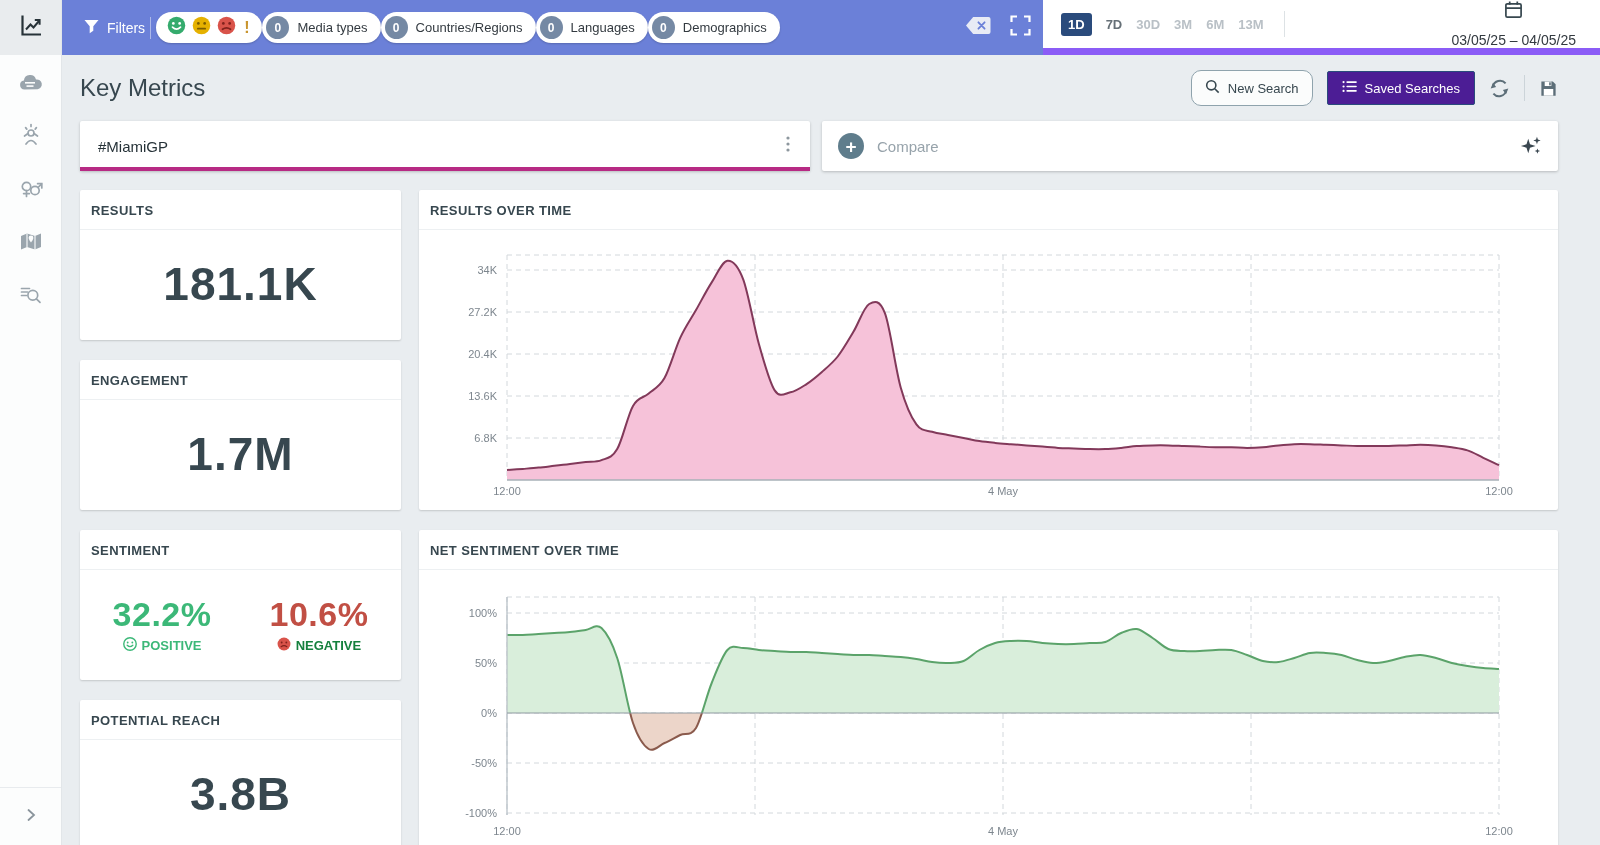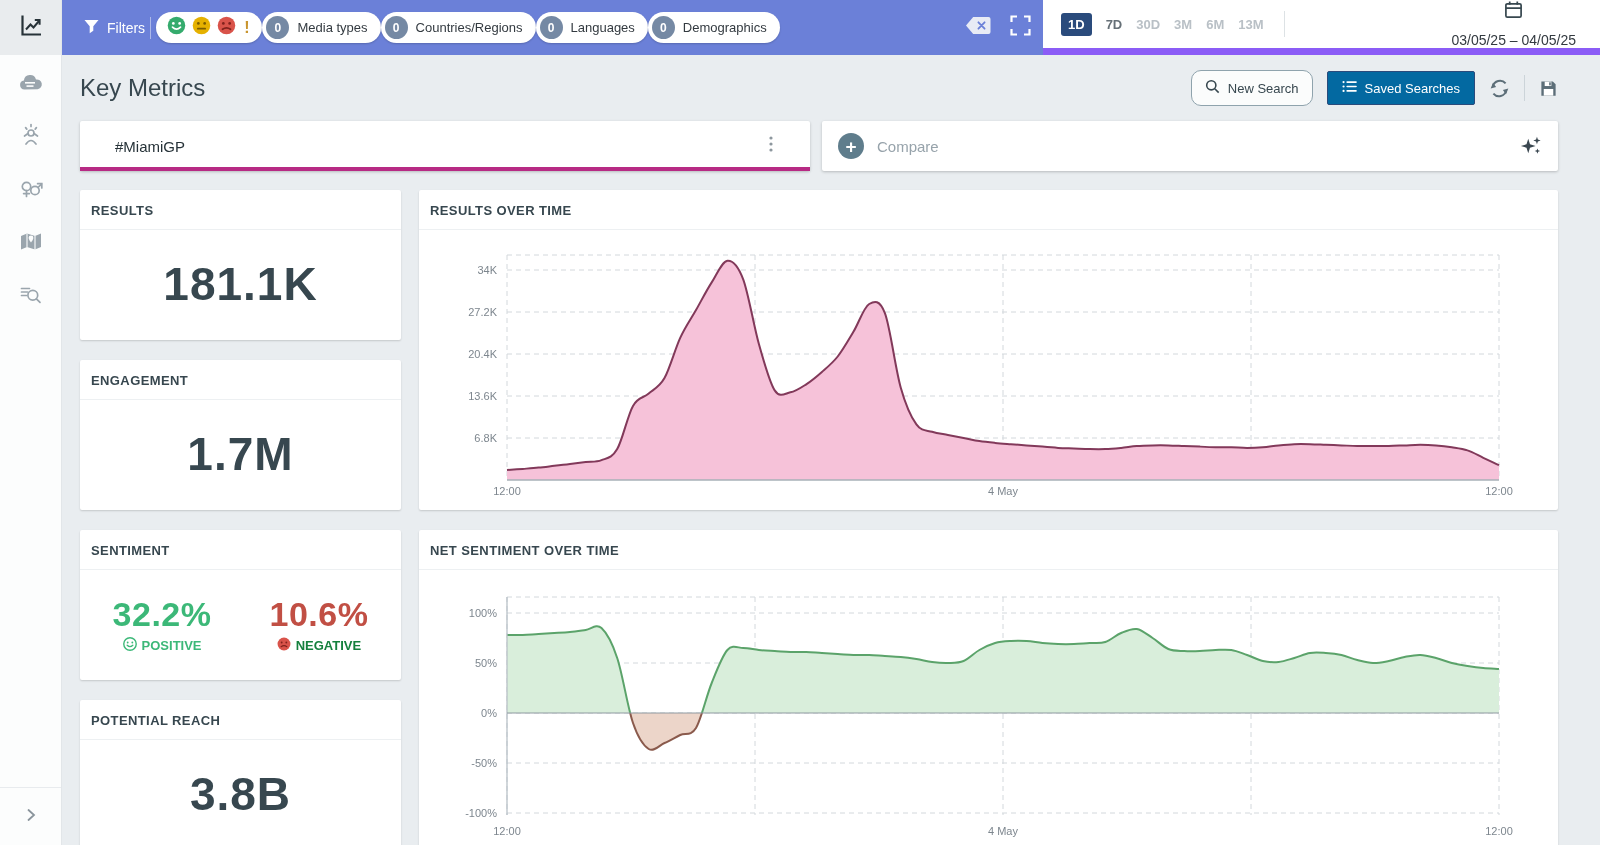--- a/index.html
+++ b/index.html
@@ -34,26 +34,26 @@
   .chip-dim { color:#b9c0c6; }
   .tw-vdiv { width:1px; height:26px; background:#dde2e5; margin-left:20px; }
   .date-group { margin-left:auto; display:flex; align-items:center; gap:10px; font-size:14px; color:#333a40; cursor:pointer; white-space:nowrap;flex-direction:column; }
 
   
   .content { position:absolute; left:62px; top:55px; right:0; bottom:0; padding:0 42px 0 18px; }
   .page-header { height:66px; display:flex; align-items:center; }
   .page-title { font-size:24px; color:#37474f; }
   .header-actions { margin-left:auto; display:flex; align-items:center; gap:14px; }
   .btn-outline { display:flex; align-items:center; gap:8px; border:1px solid #8fa3ad; background:#fbfcfc; color:#37474f; font-size:13px; padding:8px 13px; border-radius:10px; cursor:pointer; }
-  .btn-primary { display:flex; align-items:center; gap:8px; background:#0369a1; border:1px solid #2a4b7c; color:#fff; font-size:13px; padding:8px 14px; border-radius:2px; cursor:pointer; }
+  .btn-primary { display:flex; align-items:center; gap:8px; background:#4c1d95; border:1px solid #2a4b7c; color:#fff; font-size:13px; padding:8px 14px; border-radius:2px; cursor:pointer; }
   .icon-btn { cursor:pointer; display:flex; align-items:center; }
   .hdr-vdiv { width:1px; height:26px; background:#ccd4d9; }
 
   .search-row { display:flex; gap:12px; height:50px; }
-  .search-card { width:730px; position:relative; background:#fff; box-shadow:0 1px 3px rgba(0,0,0,.22); border-radius:2px; display:flex; align-items:center; padding:0 35px; cursor:text; }
+  .search-card { width:730px; position:relative; background:#fff; box-shadow:0 1px 3px rgba(0,0,0,.22); border-radius:2px; display:flex; align-items:center; padding:0 18px; cursor:text; }
   .query-text { font-size:15px; color:#263238; }
   .search-underline { position:absolute; left:0; right:0; bottom:0; height:4px; background:#b72a84; }
   .kebab { margin-left:auto; cursor:pointer; padding:4px 2px; }
   .compare-card { flex:1; background:#fff; box-shadow:0 1px 3px rgba(0,0,0,.22); border-radius:2px; display:flex; align-items:center; gap:13px; padding:0 16px; cursor:pointer; }
   .plus-circle { width:26px; height:26px; border-radius:50%; background:#5f7d8c; color:#fff; display:flex; align-items:center; justify-content:center; font-size:19px; line-height:1; font-weight:bold; }
   .compare-label { font-size:15px; color:#97a3ab; }
   .sparkles { margin-left:auto; cursor:pointer; display:flex; }
 
   .grid-row { display:flex; gap:18px; margin-top:19px; }
   .left-col { width:357px; display:flex; flex-direction:column; gap:20px; }

